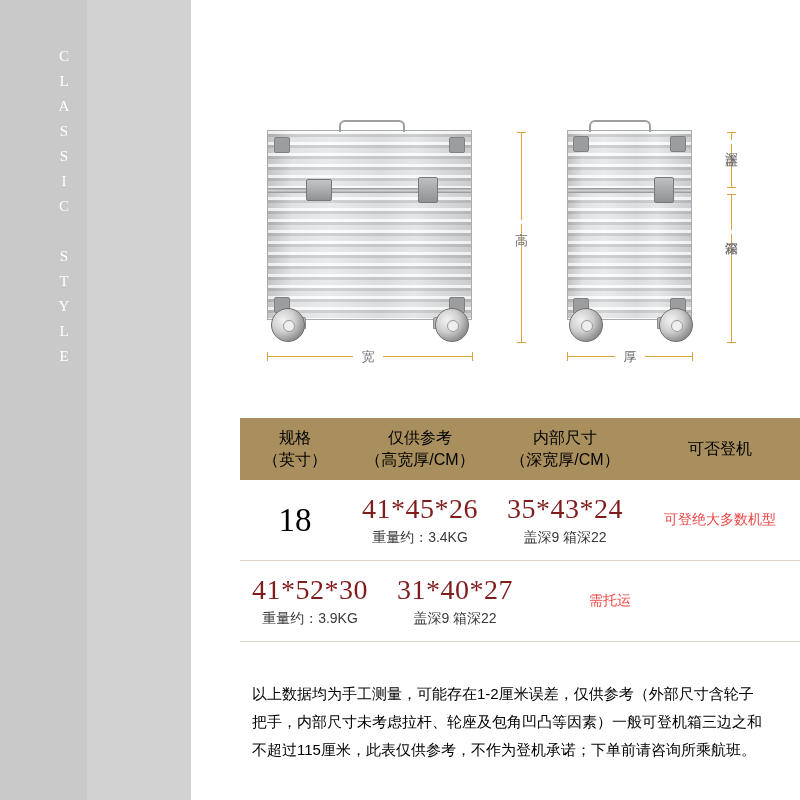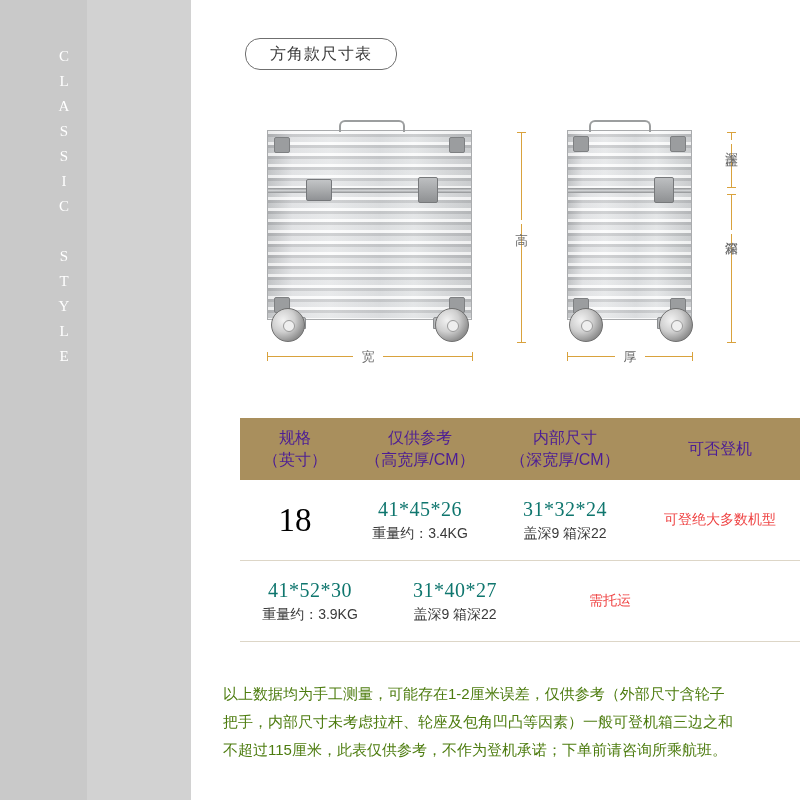--- a/index.html
+++ b/index.html
@@ -190,21 +190,21 @@
   }
   
   .table {
     position: absolute;
     left: 240px; top: 418px;
     width: 560px;
   }
   .thead {
     display: flex;
     background: #a98f5d;
-    color: #4c1d95;
+    color: #000000;
     height: 62px;
   }
   .thead > div {
     display: flex;
     flex-direction: column;
     align-items: center;
     justify-content: center;
     font-size: 16px;
     line-height: 1.35;
     text-align: center;
@@ -227,57 +227,56 @@
     font-family: "Liberation Serif", serif;
   }
   .cell-stack {
     display: flex;
     flex-direction: column;
     align-items: center;
     justify-content: center;
     text-align: center;
   }
   .big {
-    font-size: 20px;
-    color: #0f766e;
+    font-size: 28px;
+    color: #7f1d1d;
     font-family: "Liberation Serif", serif;
     letter-spacing: .5px;
   }
   .small {
     font-size: 14px;
     color: #3a3a3a;
     margin-top: 4px;
   }
   .c4txt {
     width: 160px;
     text-align: center;
     font-size: 14px;
     color: #ef4444;
   }
   
   .note {
     position: absolute;
-    left: 223px; top: 680px;
+    left: 252px; top: 680px;
     width: 548px;
     font-size: 15px;
     line-height: 1.85;
-    color: #4d7c0f;
+    color: #000000;
     text-align: left;
   }
 </style>
 </head>
 <body>
 
 <div class="page">
 
   <div class="left-strip"></div>
   <div class="left-strip2"></div>
   <div class="vertical-title">CLASSIC STYLE</div>
 
-  <div class="badge">方角款尺寸表</div>
 
   <div class="diagram">
 
     <div class="case" style="left:76px; top:48px; width:205px; height:190px;">
       <div class="case-stripes"></div>
       <div class="lid-line" style="top:57px;"></div>
       <div class="corner" style="left:6px; top:6px;"></div>
       <div class="corner" style="right:6px; top:6px;"></div>
       <div class="corner" style="left:6px; bottom:6px;"></div>
       <div class="corner" style="right:6px; bottom:6px;"></div>
@@ -351,21 +350,21 @@
       </div>
     </div>
 
     <div class="trow">
       <div class="c1">18</div>
       <div class="c2 cell-stack">
         <span class="big">41*45*26</span>
         <span class="small">重量约：3.4KG</span>
       </div>
       <div class="c3 cell-stack">
-        <span class="big">31*32*24</span>
+        <span class="big">35*43*24</span>
         <span class="small">盖深9 箱深22</span>
       </div>
       <div class="c4txt">可登绝大多数机型</div>
     </div>
 
     <div class="trow">
       <div class="c2 cell-stack">
         <span class="big">41*52*30</span>
         <span class="small">重量约：3.9KG</span>
       </div>

